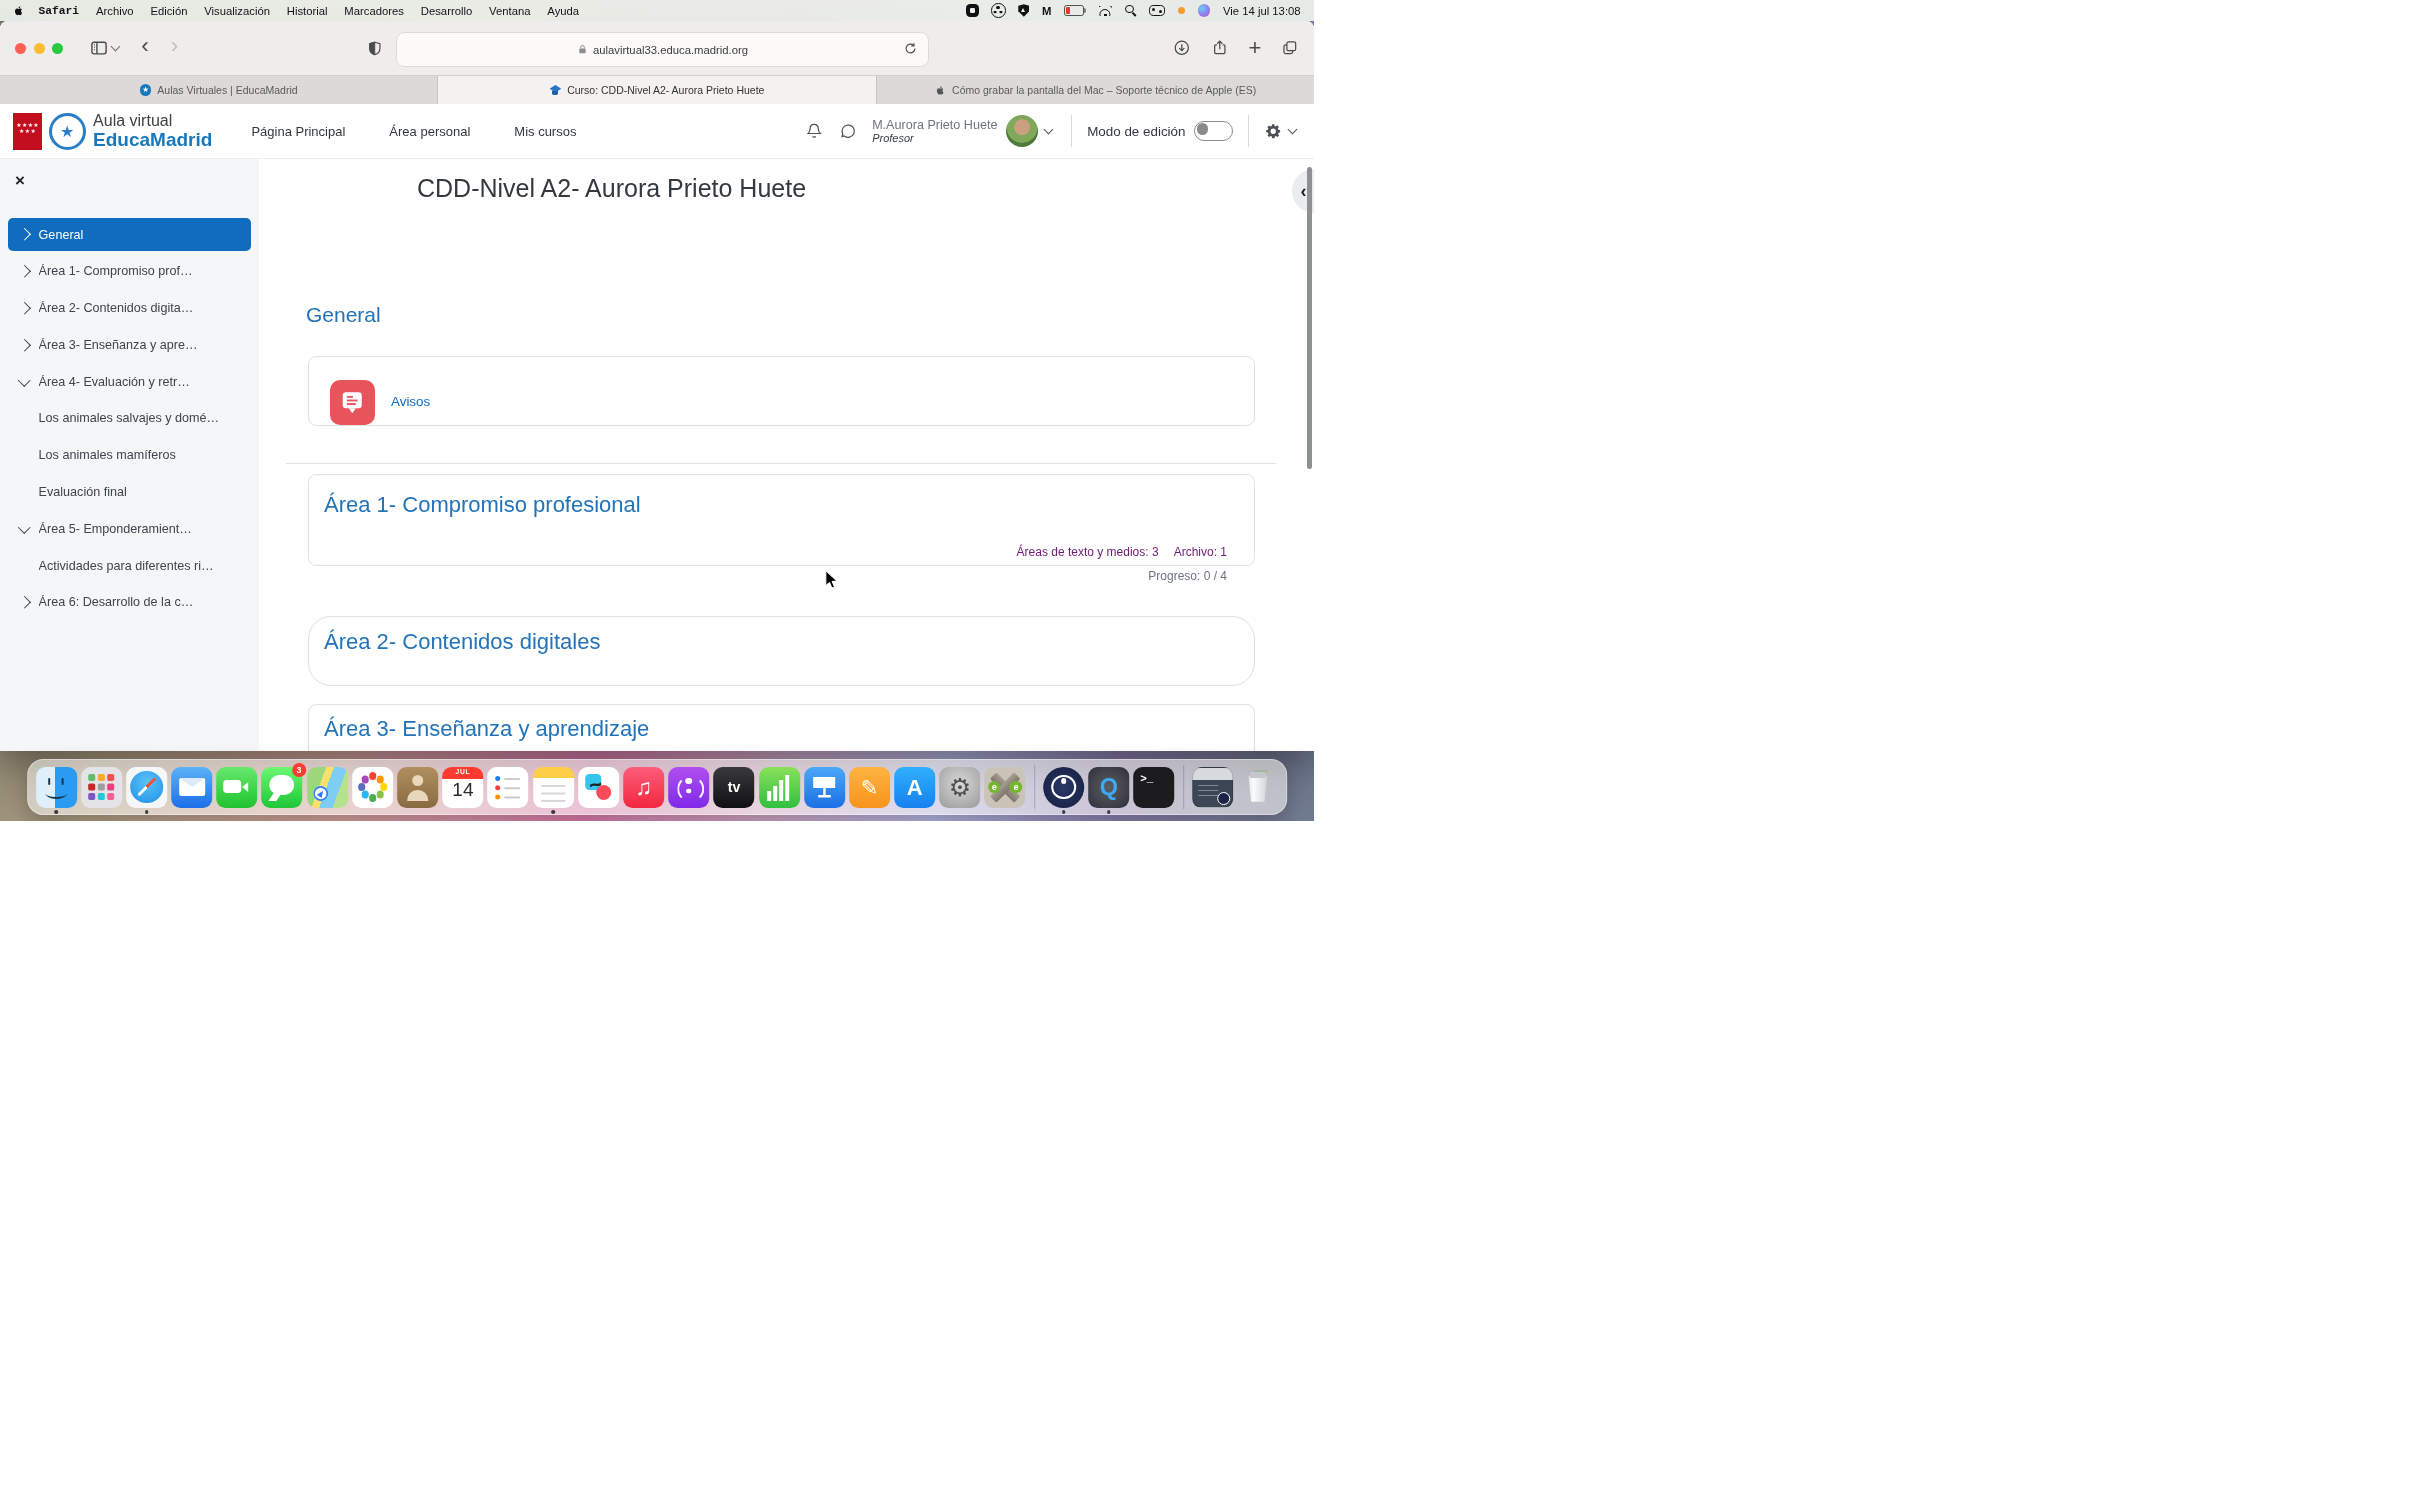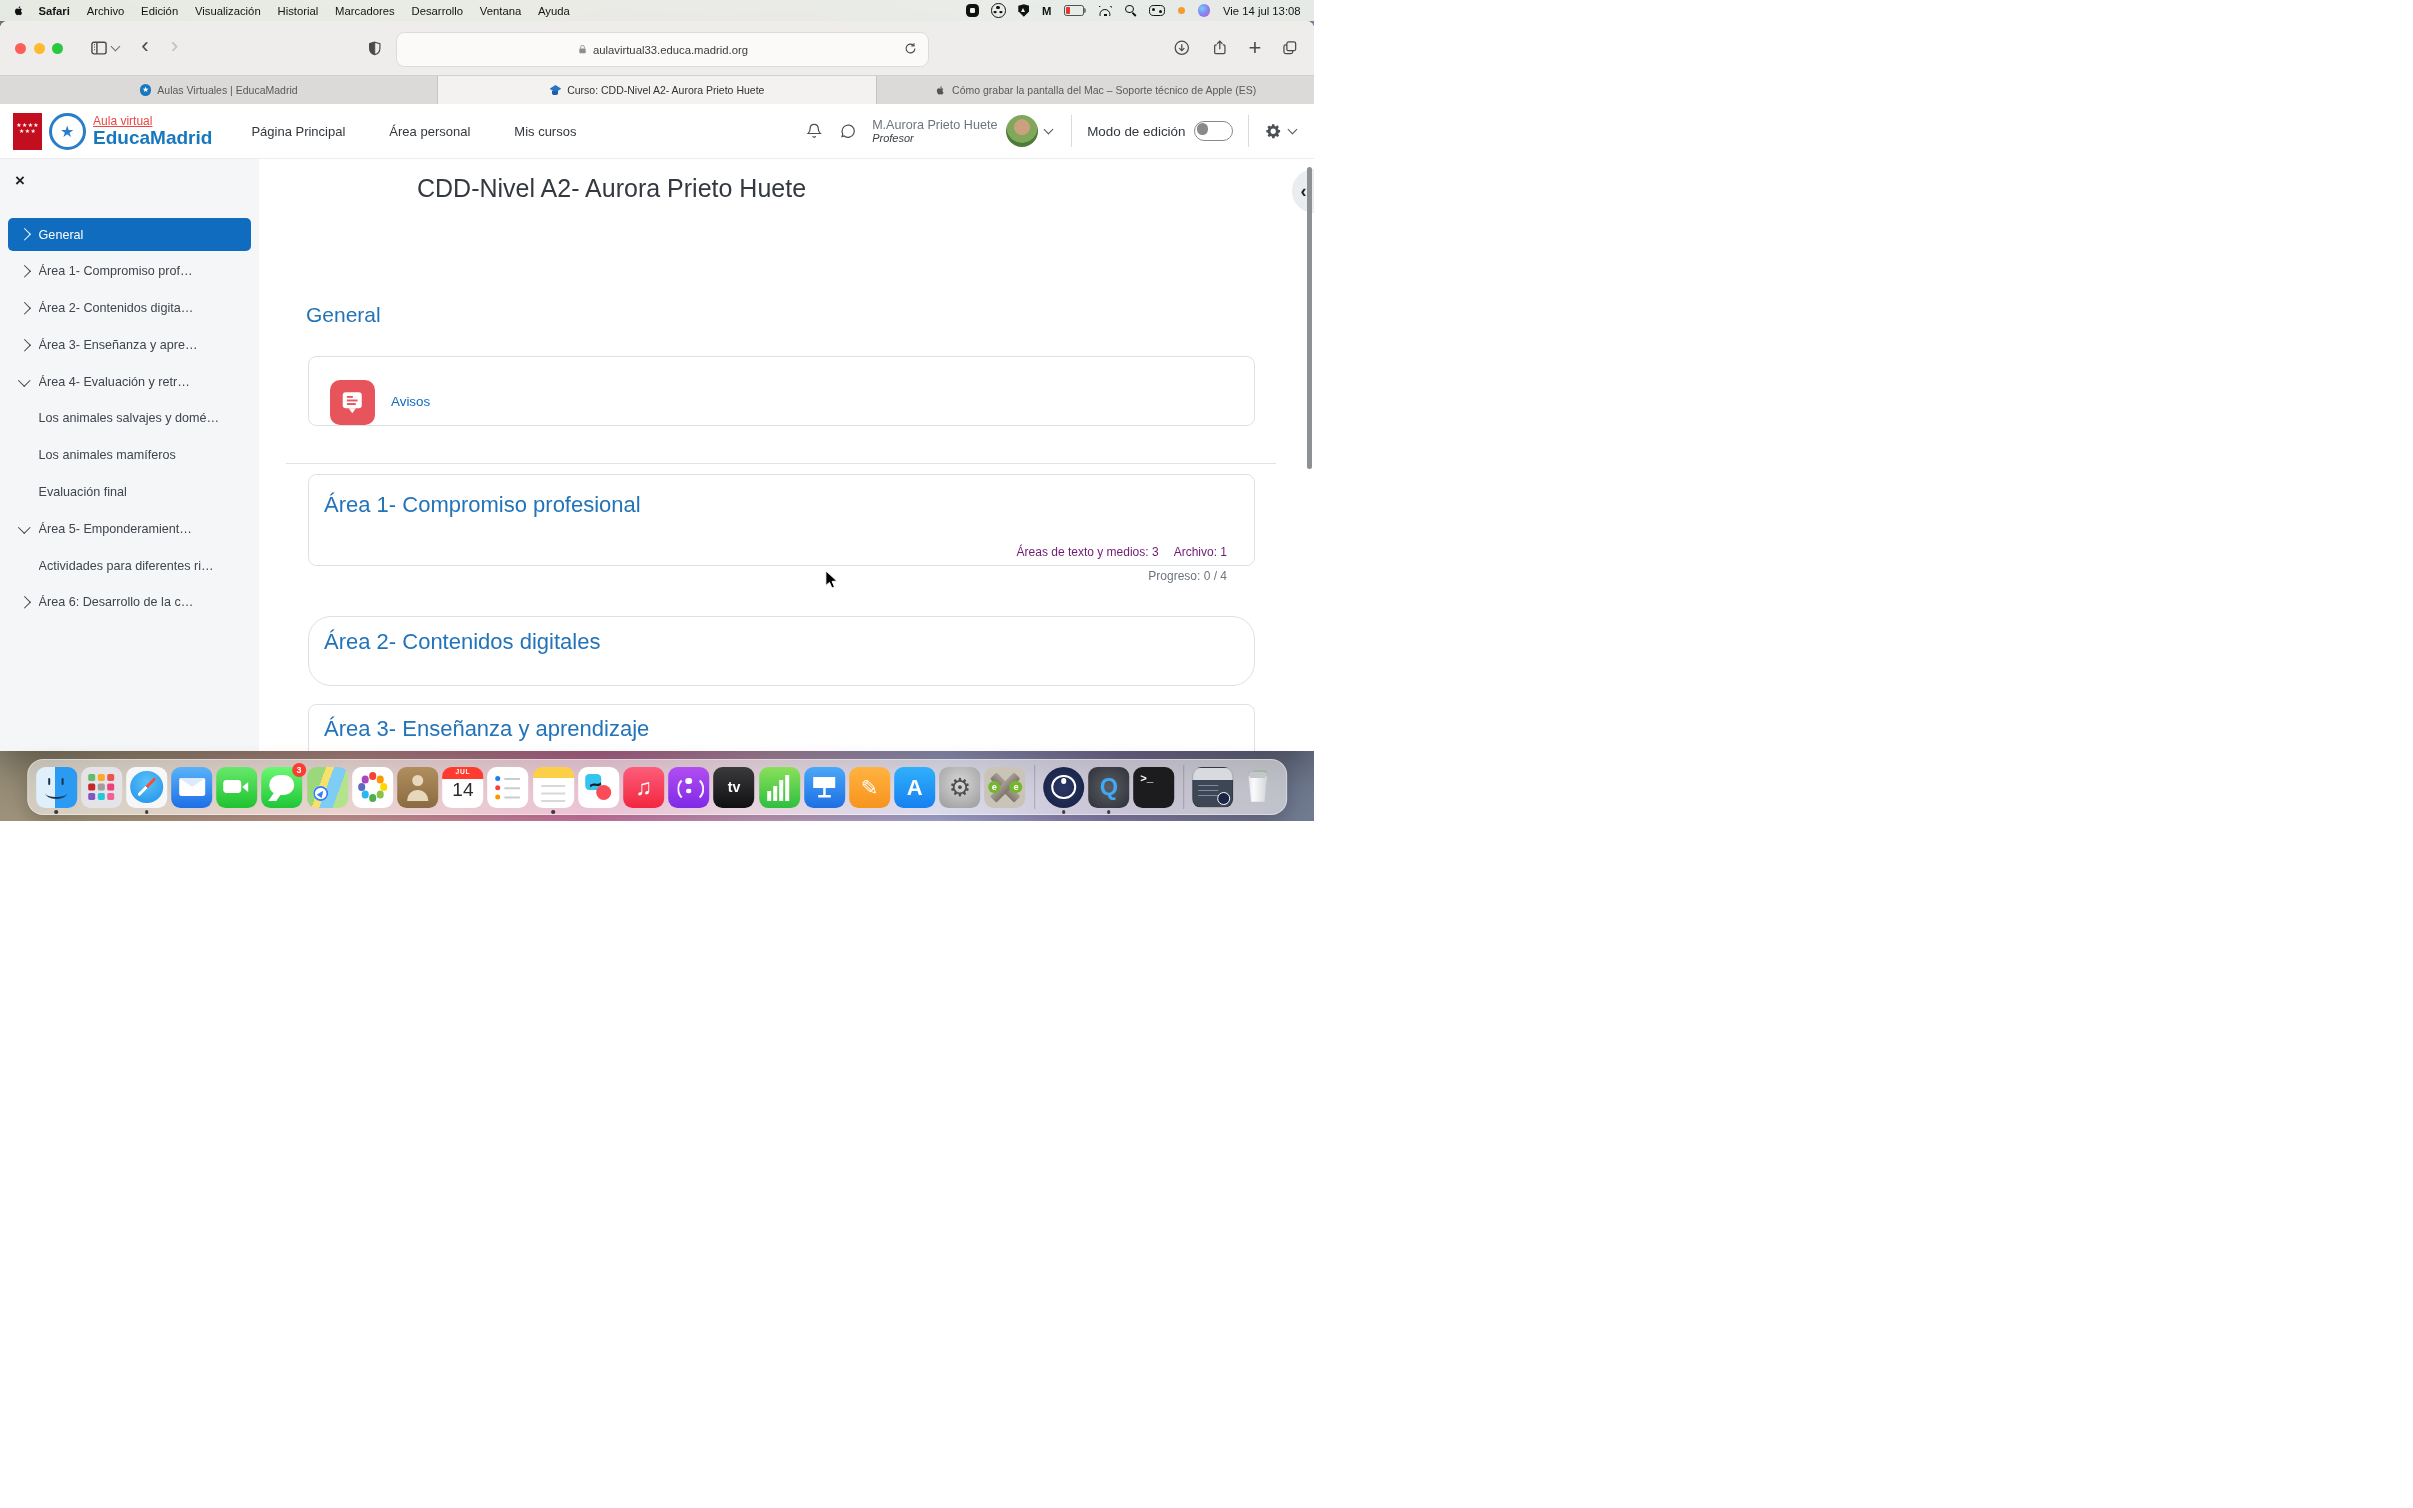--- a/index.html
+++ b/index.html
@@ -6,21 +6,21 @@
     font-family:"Liberation Sans",sans-serif;-webkit-font-smoothing:antialiased;}
   .screen{position:relative;width:1314px;height:821px;overflow:hidden;
     background:linear-gradient(100deg,#75786a 0%,#b3a184 16%,#d9a5a0 33%,#e07fb0 50%,#d4a9c9 62%,#b7b9e8 74%,#8f84b4 86%,#6f7b8f 100%);}
 
   
   .menubar{position:absolute;top:0;left:0;right:0;height:21px;background:rgba(234,238,232,.96);
     display:flex;align-items:center;padding:0 13.4px;font-size:11.3px;color:#141414;z-index:50;}
   .menubar .apple{width:11.7px;height:13.4px;margin-right:5px;display:inline-flex;}
   .menubar .apple svg{width:11.7px;height:13.4px;fill:#111;}
   .mi{padding:0 8.4px;white-space:nowrap;}
-  .mi.app{font-weight:700;}
+  .mi.app{font-weight:700;font-family:Liberation Mono, monospace;}
   .menu-right{margin-left:auto;display:flex;align-items:center;gap:12.6px;}
   .si{display:inline-flex;align-items:center;justify-content:center;position:relative;}
   .si-stop-record{width:12.6px;height:12.6px;background:#111;border-radius:4.2px;}
   .si-stop-record::after{content:"";position:absolute;inset:3.8px;background:#eef1ec;border-radius:1.3px;}
   .si-obs{width:12.6px;height:12.6px;border:1.3px solid #111;border-radius:50%;}
   .si-obs::before{content:"";position:absolute;width:3.8px;height:3.8px;background:#111;border-radius:50%;top:1.3px;left:3.8px;
     box-shadow:-2.9px 4.6px 0 -0.4px #111,2.9px 4.6px 0 -0.4px #111;}
   .si-shield{width:11px;height:12.6px;background:#111;clip-path:polygon(50% 0,100% 12%,100% 55%,50% 100%,0 55%,0 12%);}
   .si-shield::after{content:"";position:absolute;left:2.9px;top:3.8px;border-left:2.5px solid transparent;border-right:2.5px solid transparent;border-bottom:4.2px solid #eef1ec;}
   .si-malwarebytes{font-weight:800;font-size:11.3px;color:#111;}
@@ -76,21 +76,21 @@
 
   
   .site{position:absolute;top:83px;left:0;right:0;bottom:0;display:flex;flex-direction:column;background:#fff;}
   .site-header{height:54px;flex:0 0 auto;display:flex;align-items:center;padding:0 13.4px 0 13.4px;border-bottom:0.8px solid #ececec;background:#fff;}
   .flag{width:28.5px;height:37px;background:#c20e1e;color:#fff;text-align:center;padding-top:9.2px;box-sizing:border-box;}
   .flag .r1{font-size:5.9px;letter-spacing:0.4px;line-height:6.7px;}
   .flag .r2{font-size:5.9px;letter-spacing:0.4px;line-height:6.7px;}
   .em-logo{width:37px;height:37px;border-radius:50%;border:3.8px solid #2a7ec9;background:#fff;margin-left:6.7px;box-sizing:border-box;
     display:flex;align-items:center;justify-content:center;color:#2a7ec9;font-size:16px;}
   .brand{margin-left:7.5px;line-height:1;}
-  .brand .sm{font-size:12px;color:#ef4444;text-decoration:underline;}
+  .brand .sm{font-size:16px;color:#404040;}
   .brand .lg{font-size:19px;font-weight:800;color:#1878be;margin-top:1.7px;}
   .site-nav{display:flex;gap:44px;margin-left:39px;font-size:13px;color:#33383d;}
   .site-nav span{cursor:default;}
   .hdr-right{margin-left:auto;display:flex;align-items:center;}
   .hico{width:18.4px;height:18.4px;display:inline-flex;margin-right:15px;}
   .user-block{text-align:left;margin-right:8.4px;}
   .user-name{font-size:12.6px;color:#6d757c;}
   .user-role{font-size:11px;font-style:italic;color:#3a4046;margin-top:0.8px;}
   .avatar{width:32px;height:32px;border-radius:50%;
     background:radial-gradient(circle at 50% 38%,#caa07e 0 30%,#7fa85a 32% 60%,#4c7b3a 62%),linear-gradient(180deg,#e8d77f 0 28%,#6e9c4f 29%);}

